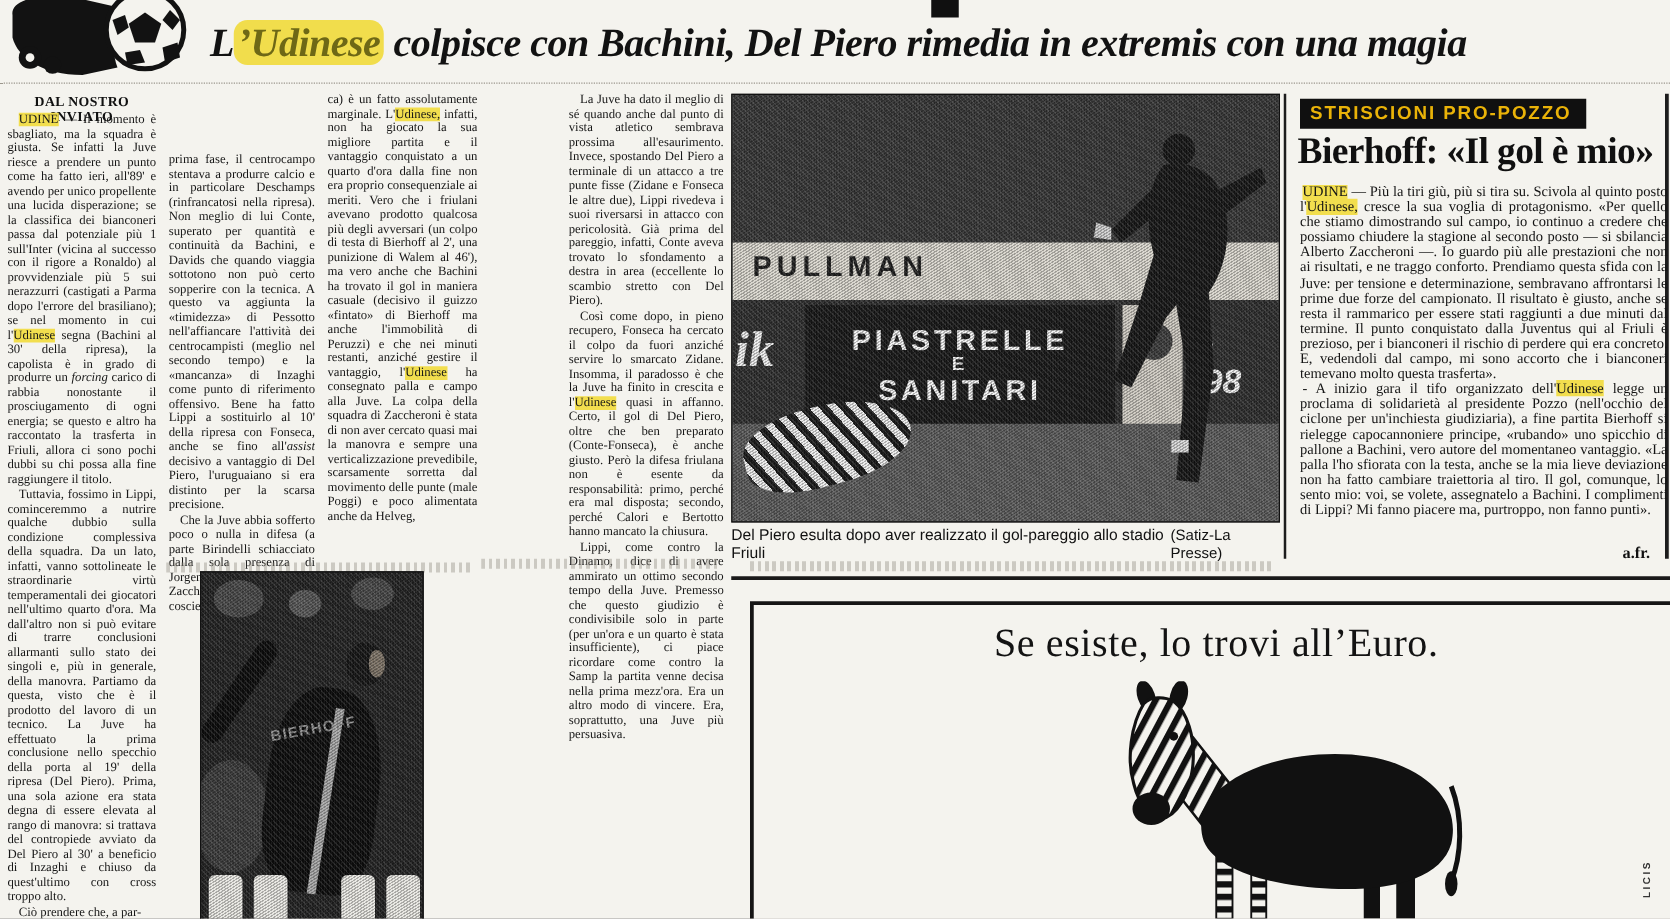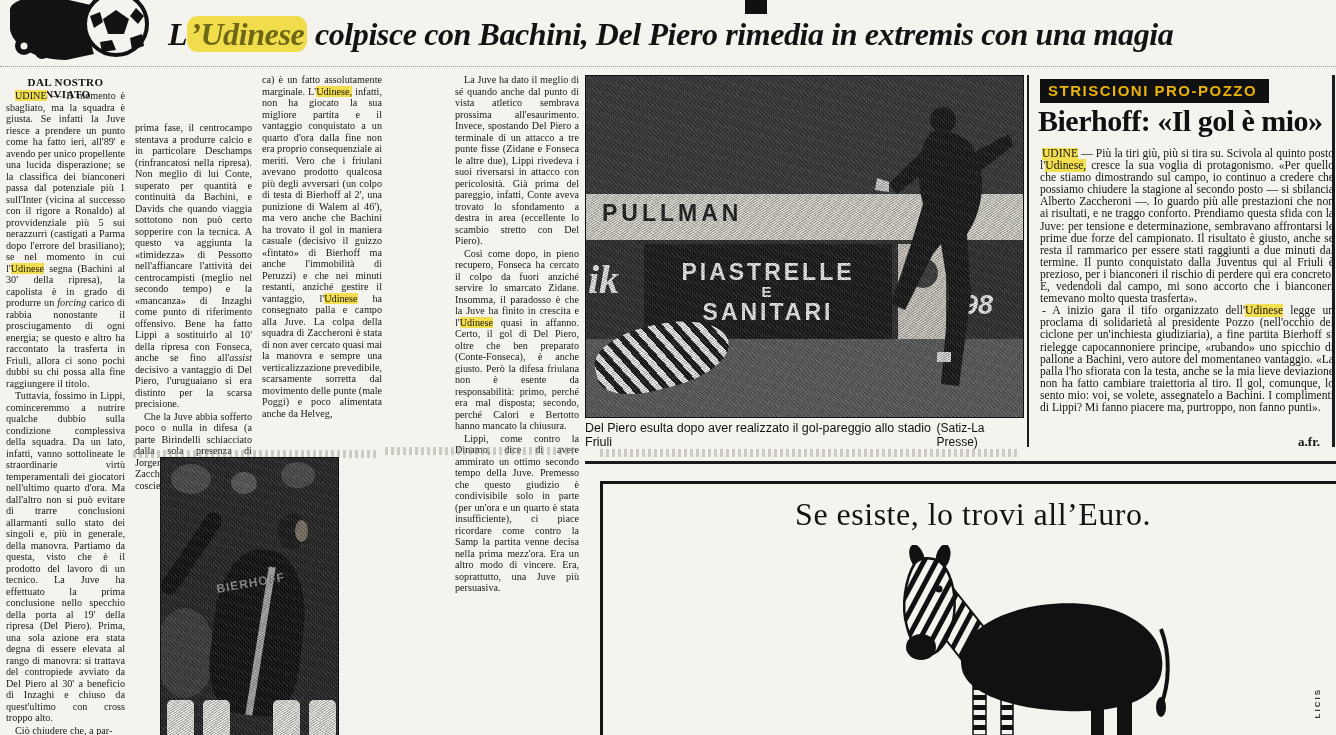--- a/index.html
+++ b/index.html
@@ -182,21 +182,21 @@
   <div id="headline">
     <span>L</span><span class="head-hl">’Udinese</span><span> colpisce con Bachini, Del Piero rimedia in extremis con una magia</span>
   </div>
   <div id="head-rule"></div>
 
   <div id="byline">DAL NOSTRO INVIATO</div>
 
   <div id="col1" class="ncol">
     <p><span class="hl">UDINE</span><span> — Il momento è sbagliato, ma la squadra è giusta. Se infatti la Juve riesce a prendere un punto come ha fatto ieri, all'89' e avendo per unico propellente una lucida disperazione; se la classifica dei bianconeri passa dal potenziale più 1 sull'Inter (vicina al successo con il rigore a Ronaldo) al provvidenziale più 5 sui nerazzurri (castigati a Parma dopo l'errore del brasiliano); se nel momento in cui l'</span><span class="hl">Udinese</span><span> segna (Bachini al 30' della ripresa), la capolista è in grado di produrre un </span><span class="it">forcing</span><span> carico di rabbia nonostante il prosciugamento di ogni energia; se questo e altro ha raccontato la trasferta in Friuli, allora ci sono pochi dubbi su chi possa alla fine raggiungere il titolo.</span></p>
     <p><span>Tuttavia, fossimo in Lippi, cominceremmo a nutrire qualche dubbio sulla condizione complessiva della squadra. Da un lato, infatti, vanno sottolineate le straordinarie virtù temperamentali dei giocatori nell'ultimo quarto d'ora. Ma dall'altro non si può evitare di trarre conclusioni allarmanti sullo stato dei singoli e, più in generale, della manovra. Partiamo da questa, visto che è il prodotto del lavoro di un tecnico. La Juve ha effettuato la prima conclusione nello specchio della porta al 19' della ripresa (Del Piero). Prima, una sola azione era stata degna di essere elevata al rango di manovra: si trattava del contropiede avviato da Del Piero al 30' a beneficio di Inzaghi e chiuso da quest'ultimo con cross troppo alto.</span></p>
-    <p><span>Ciò chiudere che, a par-</span></p>
+    <p><span>Ciò prendere che, a par-</span></p>
   </div>
 
   <div id="col2" class="ncol">
     <p class="cont"><span>prima fase, il centrocampo stentava a produrre calcio e in particolare Deschamps (rinfrancatosi nella ripresa). Non meglio di lui Conte, superato per quantità e continuità da Bachini, e Davids che quando viaggia sottotono non può certo sopperire con la tecnica. A questo va aggiunta la «timidezza» di Pessotto nell'affiancare l'attività dei centrocampisti (meglio nel secondo tempo) e la «mancanza» di Inzaghi come punto di riferimento offensivo. Bene ha fatto Lippi a sostituirlo al 10' della ripresa con Fonseca, anche se fino all'</span><span class="it">assist</span><span> decisivo a vantaggio di Del Piero, l'uruguaiano si era distinto per la scarsa precisione.</span></p>
     <p><span>Che la Juve abbia sofferto poco o nulla in difesa (a parte Birindelli schiacciato dalla sola presenza di Jorgensen, di cui fa bene Zaccheroni a lodare la coscienza tatti-</span></p>
   </div>
 
   <div id="col3" class="ncol">
     <p class="cont"><span>ca) è un fatto assolutamente marginale. L'</span><span class="hl">Udinese,</span><span> infatti, non ha giocato la sua migliore partita e il vantaggio conquistato a un quarto d'ora dalla fine non era proprio consequenziale ai meriti. Vero che i friulani avevano prodotto qualcosa più degli avversari (un colpo di testa di Bierhoff al 2', una punizione di Walem al 46'), ma vero anche che Bachini ha trovato il gol in maniera casuale (decisivo il guizzo «fintato» di Bierhoff ma anche l'immobilità di Peruzzi) e che nei minuti restanti, anziché gestire il vantaggio, l'</span><span class="hl">Udinese</span><span> ha consegnato palla e campo alla Juve. La colpa della squadra di Zaccheroni è stata di non aver cercato quasi mai la manovra e sempre una verticalizzazione prevedibile, scarsamente sorretta dal movimento delle punte (male Poggi) e poco alimentata anche da Helveg,</span></p>
   </div>

